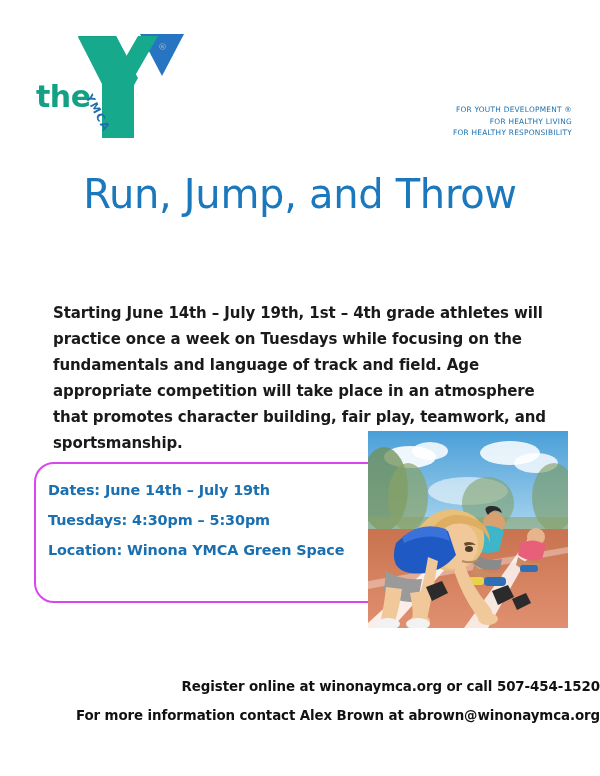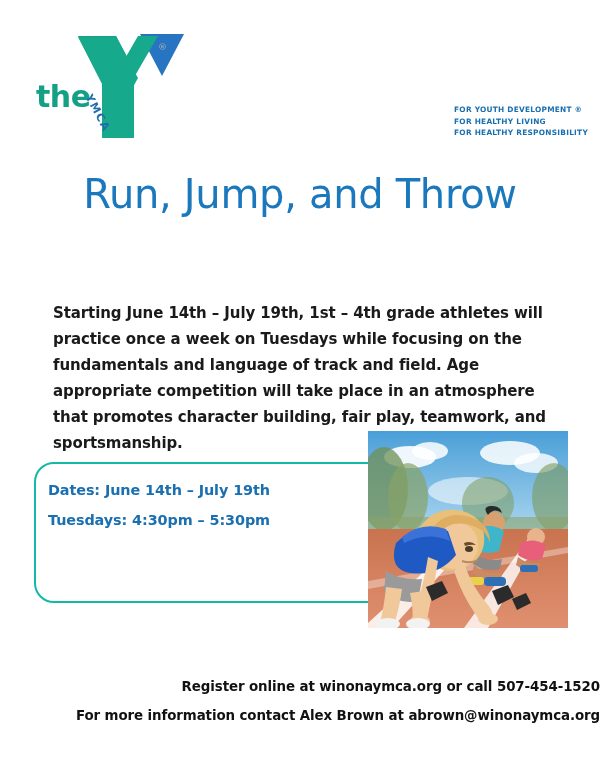--- a/index.html
+++ b/index.html
@@ -59,26 +59,26 @@
     font-weight: 700;
     color: #1f6fae;
     letter-spacing: 1.2px;
     transform: rotate(62deg);
     transform-origin: left top;
   }
 
   
   .tagline {
     position: absolute;
-    right: 12px;
+    right: 28px;
     top: 104px;
-    text-align: left;
+    text-align: right;
     color: #1a6fb0;
     font-size: 7.4px;
-    font-weight: 700;
+    font-weight: 400;
     letter-spacing: 0.25px;
     line-height: 11.5px;
   }
   .tagline div { white-space: nowrap; }
 
   
   .title {
     position: absolute;
     left: 0;
     right: 0;
@@ -116,21 +116,21 @@
     letter-spacing: -0.1px;
   }
 
   
   .details-box {
     position: absolute;
     left: 34px;
     top: 462px;
     width: 390px;
     height: 141px;
-    border: 2px solid #14b8a6;
+    border: 2px solid #d946ef;
     border-radius: 20px;
     box-sizing: border-box;
     background: #ffffff;
   }
   .details-list {
     position: absolute;
     left: 12px;
     top: 11px;
     right: 8px;
   }
@@ -201,20 +201,21 @@
   </div>
 
   <div class="title">Run, Jump, and Throw</div>
 
   <div class="body-para">Starting June 14th – July 19th, 1st – 4th grade athletes will practice once a week on Tuesdays while focusing on the fundamentals and language of track and field.  Age appropriate competition will take place in an atmosphere that promotes character building, fair play, teamwork, and sportsmanship.</div>
 
   <div class="details-box">
     <div class="details-list">
       <div class="details-line">Dates: June 14th – July 19th</div>
       <div class="details-line">Tuesdays: 4:30pm – 5:30pm</div>
+      <div class="details-line">Location: Winona YMCA Green Space</div>
     </div>
   </div>
 
   <div class="photo">
     <svg width="200" height="197" viewBox="0 0 200 197">
       <defs>
         <linearGradient id="sky" x1="0" y1="0" x2="0" y2="1">
           <stop offset="0%" stop-color="#4a9fd8"></stop>
           <stop offset="100%" stop-color="#a8d4ee"></stop>
         </linearGradient>

